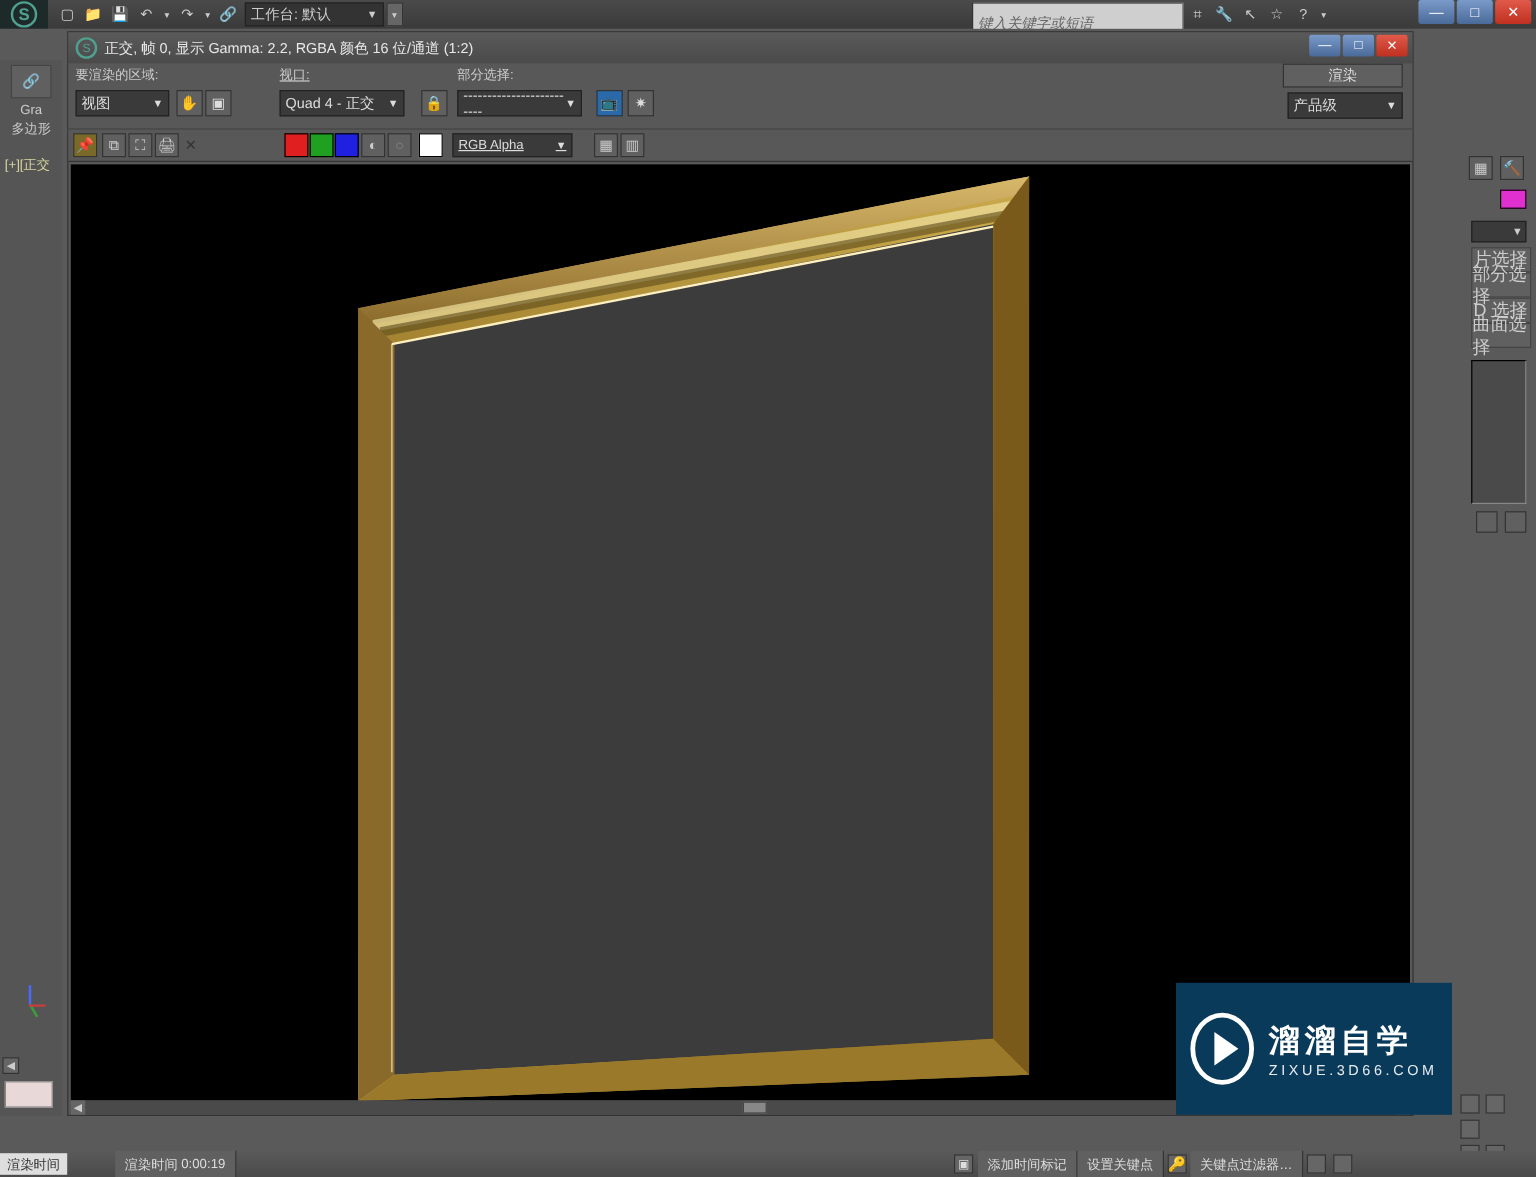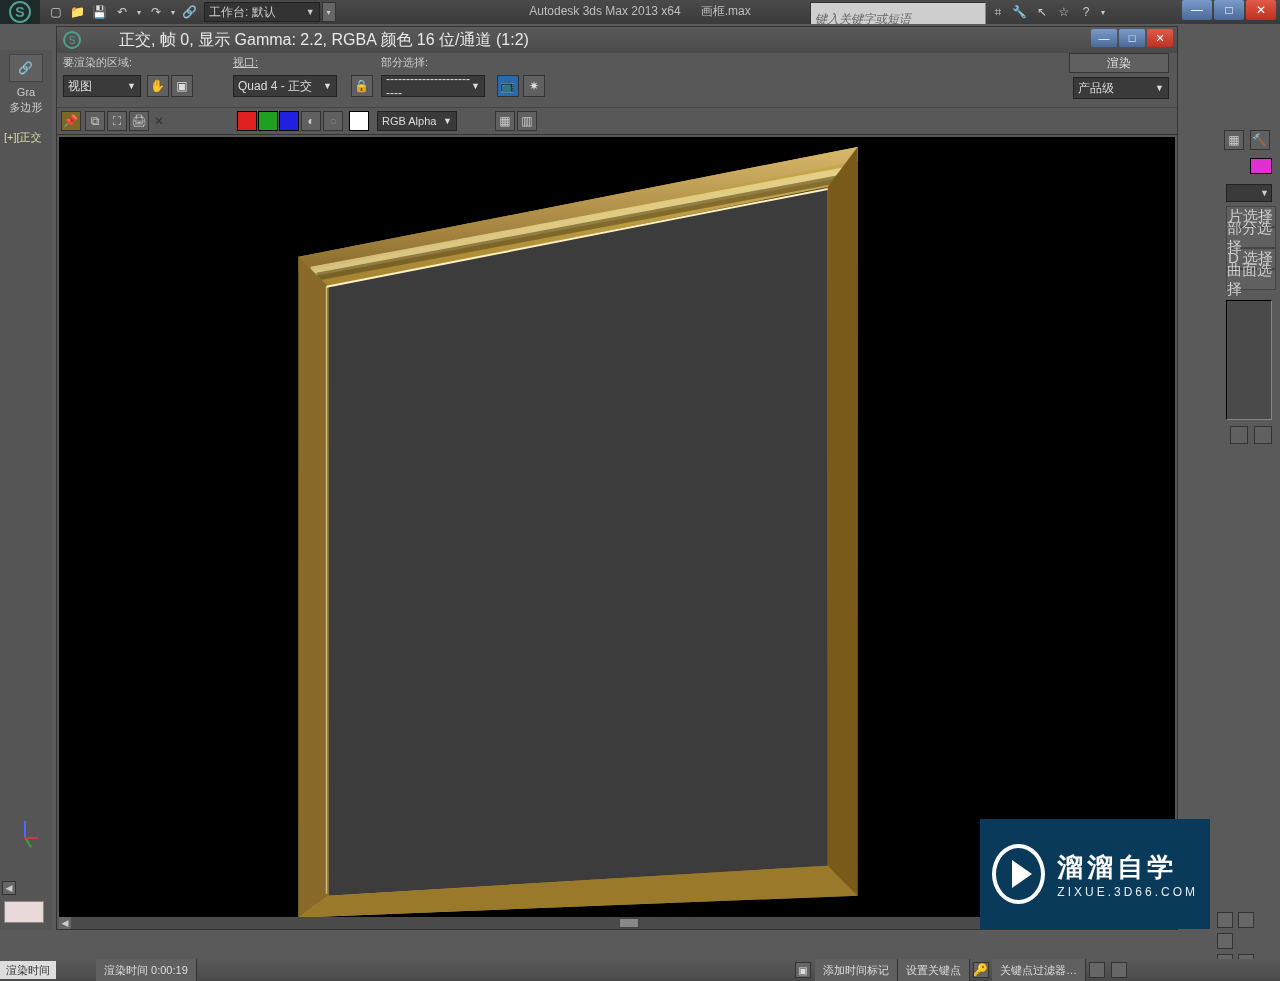--- a/index.html
+++ b/index.html
@@ -44,21 +44,21 @@
 
   
   .rfw{
     position:absolute; left:56px; top:26px; width:1122px; height:904px;
     background:#585858; border:1px solid #333;
   }
   .rfw-title{
     height:26px; background:linear-gradient(#5a5a5a,#4a4a4a); display:flex; align-items:center; padding:0 6px; position:relative;
   }
   .rfw-title .icn{ width:18px; height:18px; border-radius:50%; border:2px solid #50a090; font-size:10px; color:#50a090; display:flex; align-items:center; justify-content:center; margin-right:6px;}
-  .rfw-title .txt{ color:#e8e8e8; font-size:16px;margin-left:32px;}
+  .rfw-title .txt{ color:#e8e8e8; font-size:12px;}
   .rfw-title .sysbtns{ position:absolute; right:4px; top:2px; display:flex;}
   .rfw-title .sysbtns .b{ width:26px; height:18px; border-radius:2px; margin-left:2px; display:flex; align-items:center; justify-content:center; font-size:11px;}
   .rfw-title .sysbtns .min{ background:linear-gradient(#7a9aca,#4a6a9a); color:#fff;}
   .rfw-title .sysbtns .max{ background:linear-gradient(#7a9aca,#4a6a9a); color:#fff;}
   .rfw-title .sysbtns .close{ background:linear-gradient(#e05a4a,#c03020); color:#fff;}
 
   .rfw-toolbar1{ height:54px; background:#585858; padding:4px 8px; position:relative;}
   .rfw-toolbar1 .lab{ position:absolute; font-size:11px; color:#ccc; top:2px;}
   .dd{ position:absolute; top:22px; height:22px; background:#3a3a3a; border:1px solid #222; display:flex; align-items:center; padding:0 4px; color:#ddd;}
   .dd .arrow{ margin-left:auto; font-size:9px;}
@@ -118,25 +118,20 @@
     <div class="btn">↷</div>
     <div class="btn" style="width:10px;font-size:8px;">▾</div>
     <div class="btn">🔗</div>
   </div>
   <div class="workspace-sel">
     <span>工作台: 默认</span>
     <span class="arrow">▼</span>
   </div>
   <div style="width:14px;height:20px;background:#666;border:1px solid #333;margin-left:2px;display:flex;align-items:center;justify-content:center;font-size:8px;">▾</div>
 
-  <div class="title-center">
-    <span>Autodesk 3ds Max  2013 x64</span>
-    &nbsp;&nbsp;&nbsp;&nbsp;
-    <span>画框.max</span>
-  </div>
 
   <div class="search-box">
     <span>键入关键字或短语</span>
   </div>
 
   <div class="help-cluster">
     <div class="btn">⌗</div>
     <div class="btn">🔧</div>
     <div class="btn">↖</div>
     <div class="btn">☆</div>
@@ -234,21 +229,21 @@
     <div class="t2btn" style="left:72px;">🖨</div>
     <div class="t2btn" style="left:92px; background:transparent;border:none;color:#333;">✕</div>
 
     <div class="rgb-sw" style="left:180px; background:#e02020;"></div>
     <div class="rgb-sw" style="left:201px; background:#20a020;"></div>
     <div class="rgb-sw" style="left:222px; background:#2020e0;"></div>
     <div class="t2btn" style="left:244px;">◐</div>
     <div class="t2btn" style="left:266px; color:#888;">○</div>
     <div class="rgb-sw" style="left:292px; background:#ffffff;"></div>
 
-    <div class="chan-dd" style="left:320px; width:80px;">
+    <div class="chan-dd" style="left:320px; width:100px;text-decoration:underline;">
       <span>RGB Alpha</span>
         <span class="arrow" style="margin-left:auto;font-size:9px;">▼</span>
     </div>
     <div class="t2btn" style="left:438px;">▦</div>
     <div class="t2btn" style="left:460px;">▥</div>
   </div>
 
   <div class="rfw-canvas-wrap">
     <svg class="frame-svg" viewBox="0 0 1118 782">
 

